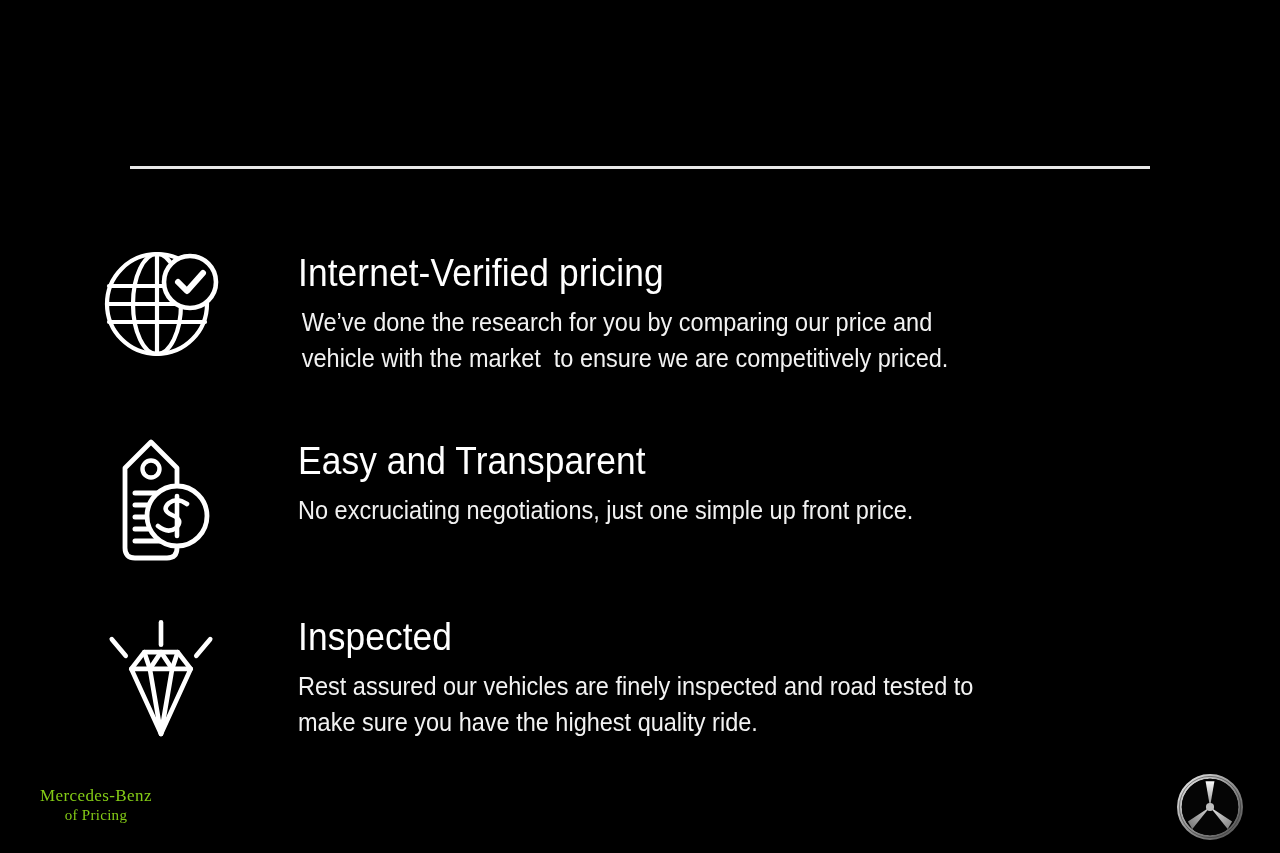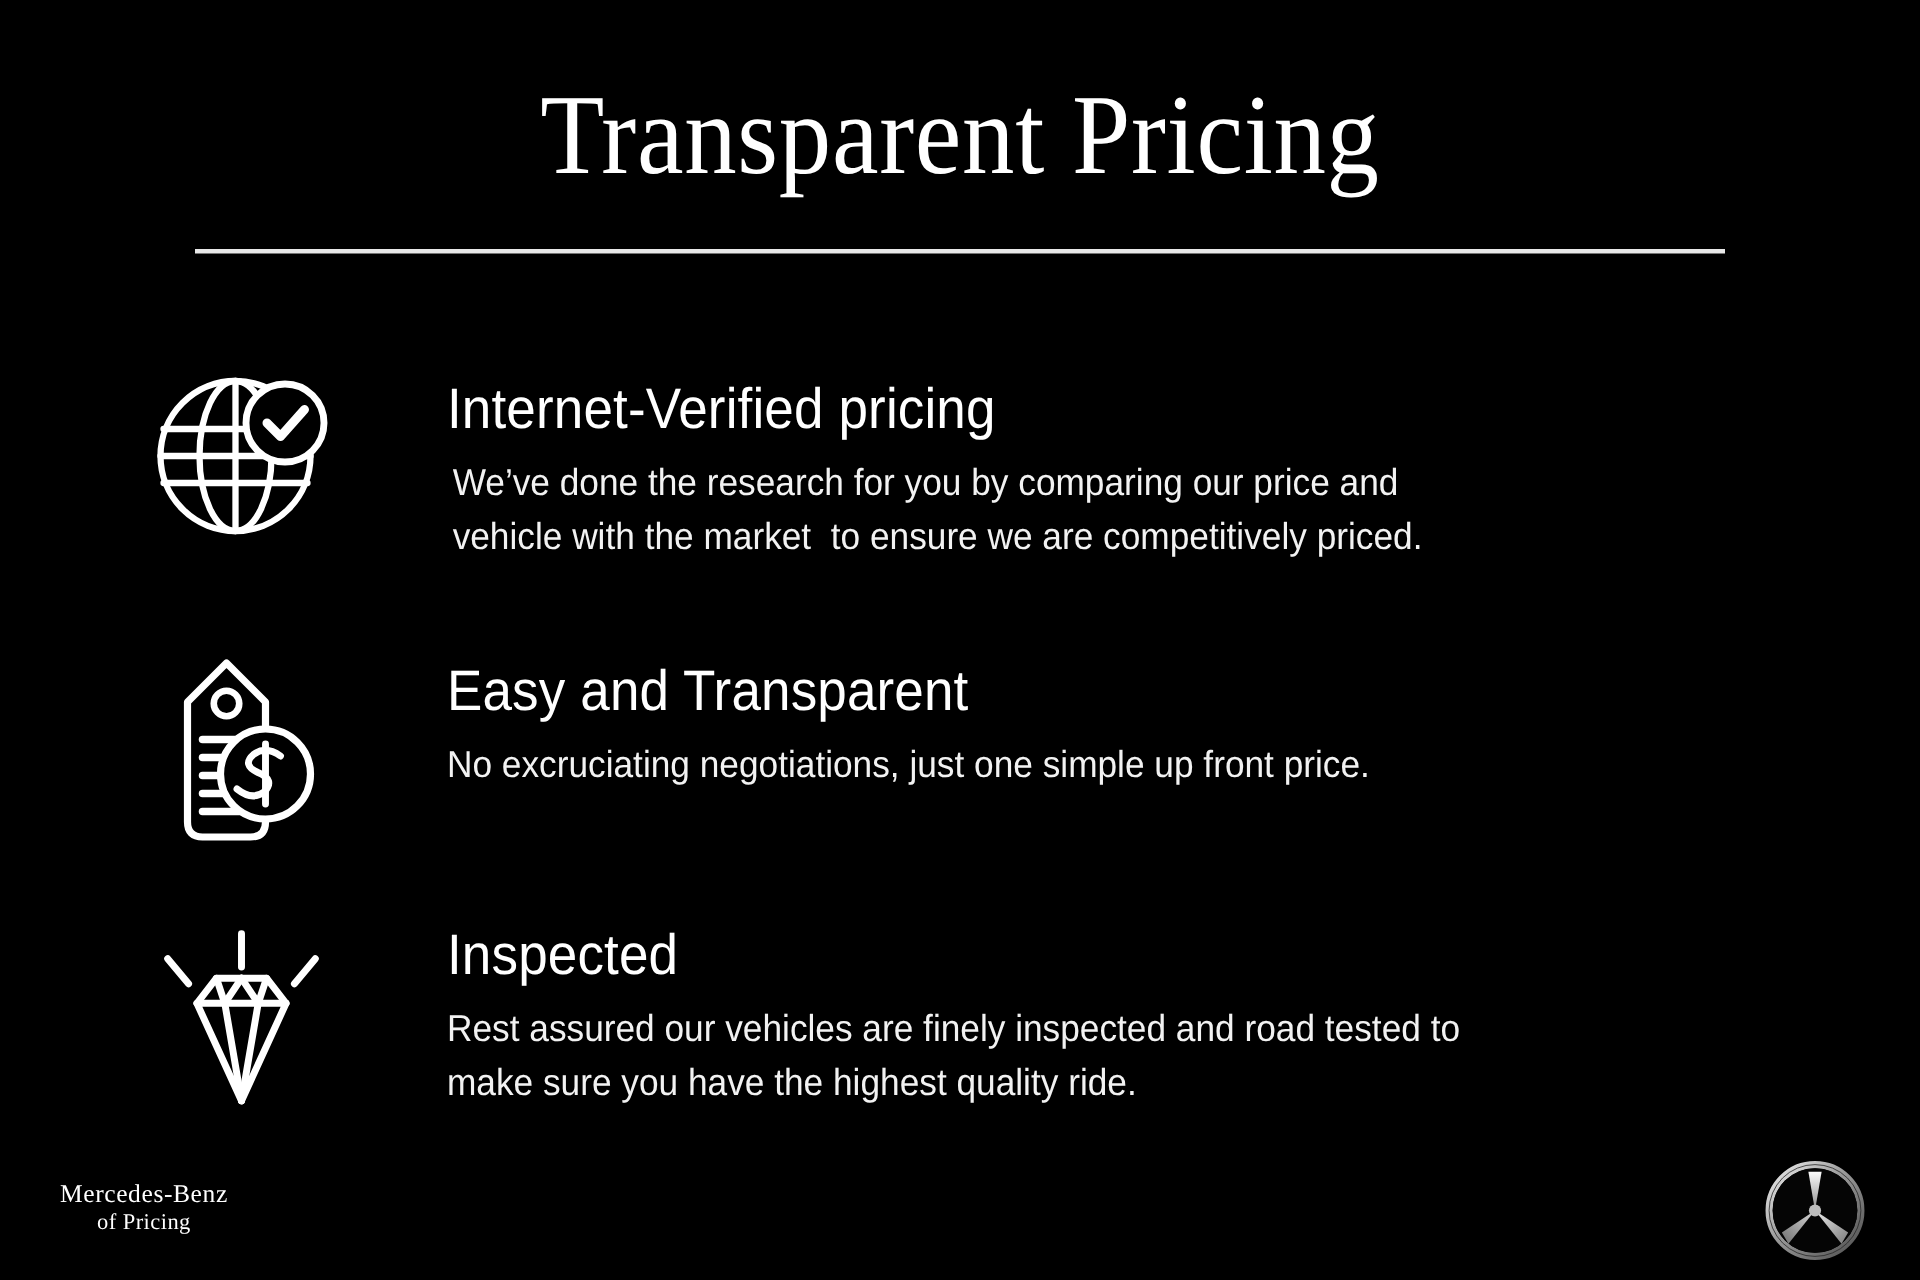--- a/index.html
+++ b/index.html
@@ -110,21 +110,21 @@
 
   .feature.row-1 .feature-body { padding-left: 4px; }
 
   
   .dealer-wordmark {
     position: absolute;
     left: 40px;
     bottom: 28px;
     text-align: center;
     font-family: "Liberation Serif", "DejaVu Serif", serif;
-    color: #ffffff;
+    color: #84cc16;
     line-height: 1.25;
   }
   .dealer-name {
     display: block;
     font-size: 17px;
     letter-spacing: 0.4px;
   }
   .dealer-sub {
     display: block;
     font-size: 15px;
@@ -136,23 +136,20 @@
     bottom: 12px;
     width: 68px;
     height: 68px;
   }
 </style>
 </head>
 <body>
 
 <div class="slide">
 
-  <div class="title-block">
-    <h1 class="page-title">Transparent Pricing</h1>
-  </div>
   <div class="title-rule"></div>
 
   <div class="features">
 
     <div class="feature row-1">
       <div class="feature-icon">
         <svg width="120" height="112" viewBox="0 0 120 112" fill="none" stroke="#ffffff" stroke-width="4.2" stroke-linecap="round" stroke-linejoin="round">
           <circle cx="56" cy="56" r="50"></circle>
           <ellipse cx="56" cy="56" rx="24" ry="50"></ellipse>
           <line x1="56" y1="6" x2="56" y2="106"></line>

